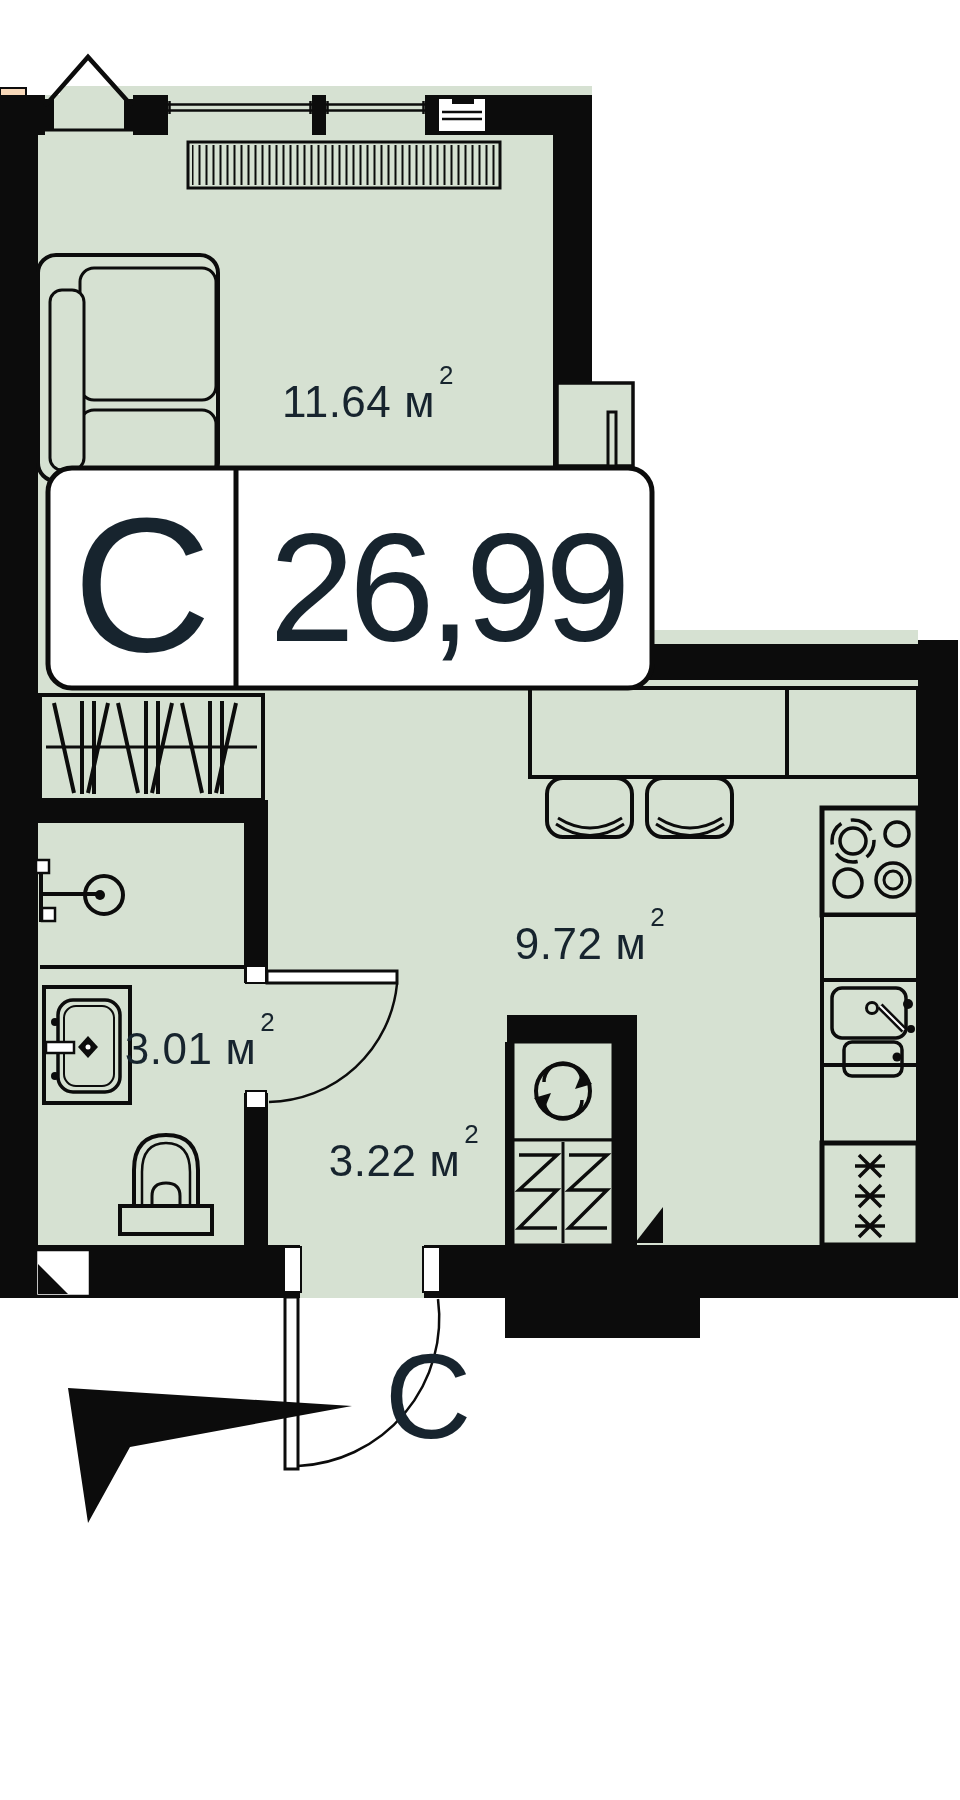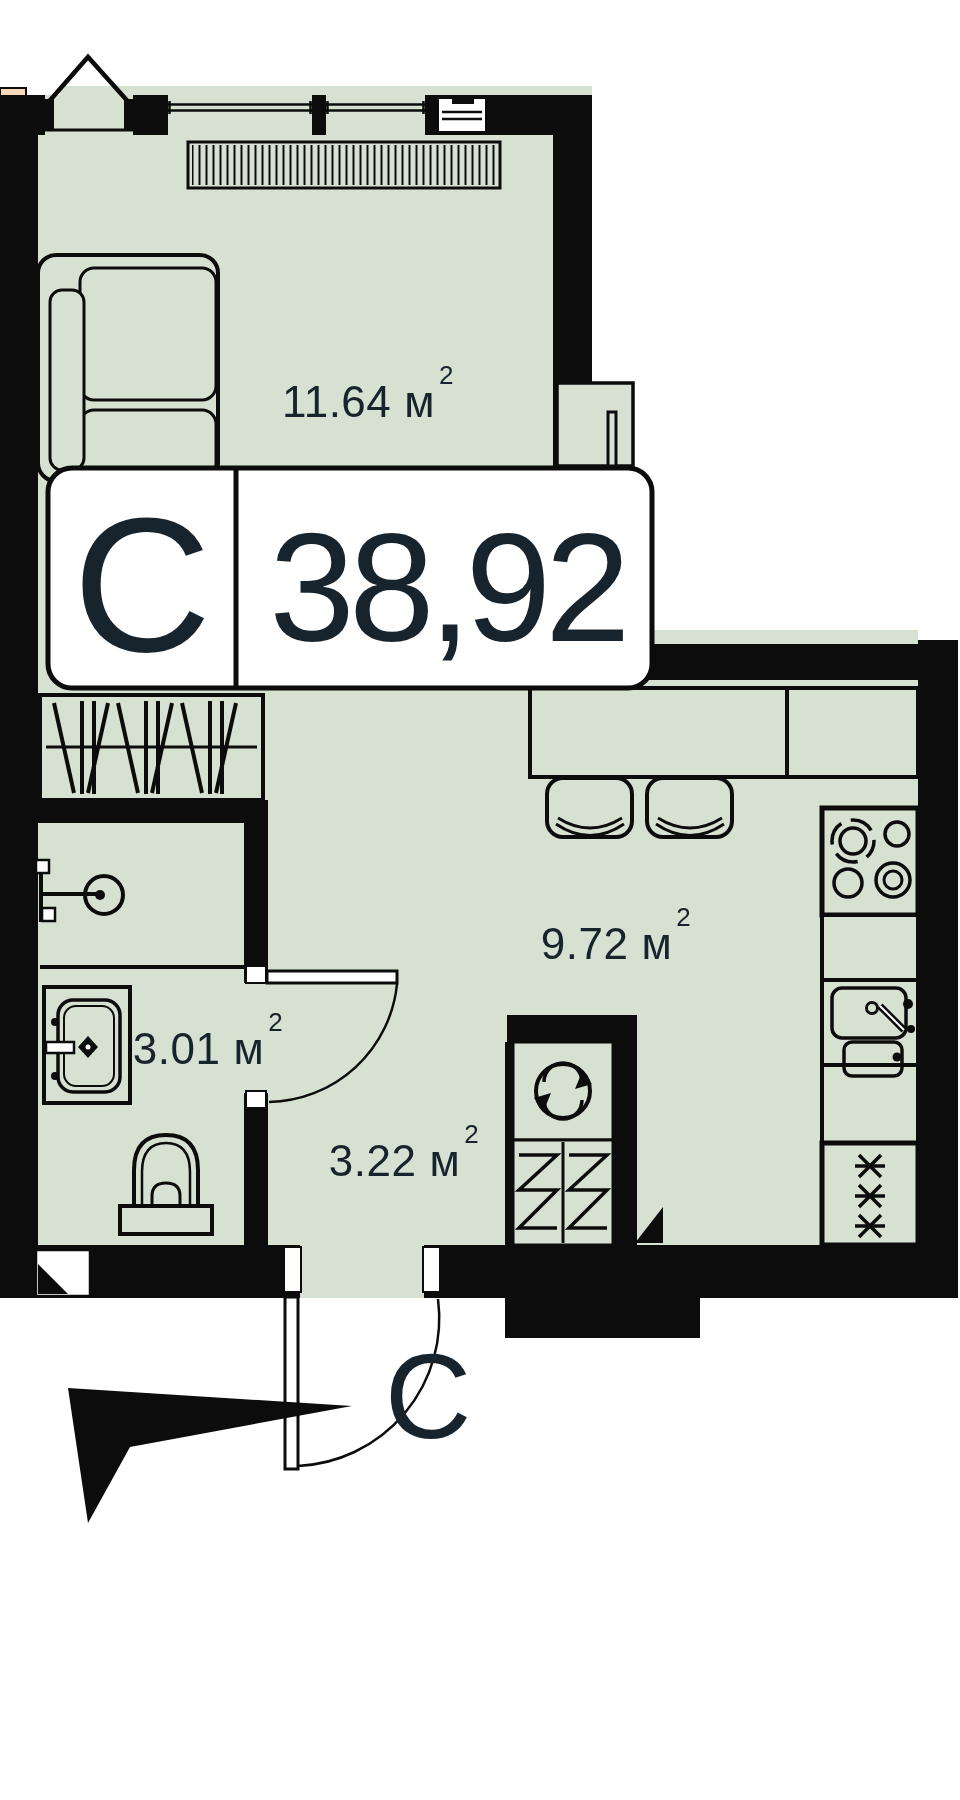--- a/index.html
+++ b/index.html
@@ -211,28 +211,28 @@
     <rect x="48" y="468" width="604" height="220" rx="24" fill="#ffffff" stroke="var(--wall)" stroke-width="5"></rect>
     <line x1="236" y1="468" x2="236" y2="688" stroke="var(--wall)" stroke-width="5"></line>
   </g>
 
   <polygon points="68,1388 352,1406 130,1447 88,1523" fill="var(--wall)"></polygon>
 </svg>
 
 <div class="txt arealabel" style="left:368px;top:402px">
   <span>11.64</span><span class="u">м</span><sup>2</sup>
 </div>
-<div class="txt arealabel" style="left:616px;top:944px">
+<div class="txt arealabel" style="left:590px;top:944px">
   <span>9.72</span><span class="u">м</span><sup>2</sup>
 </div>
-<div class="txt arealabel" style="left:208px;top:1049px">
+<div class="txt arealabel" style="left:200px;top:1049px">
   <span>3.01</span><span class="u">м</span><sup>2</sup>
 </div>
 <div class="txt arealabel" style="left:404px;top:1161px">
   <span>3.22</span><span class="u">м</span><sup>2</sup>
 </div>
 
 <div class="txt badge-letter" style="left:142px;top:585px">С</div>
-<div class="txt badge-num" style="left:447px;top:588px">38,92</div>
+<div class="txt badge-num" style="left:447px;top:588px">26,99</div>
 
 <div class="txt compass-letter" style="left:428px;top:1396px">С</div>
 
 </div>
 
 </body></html>

